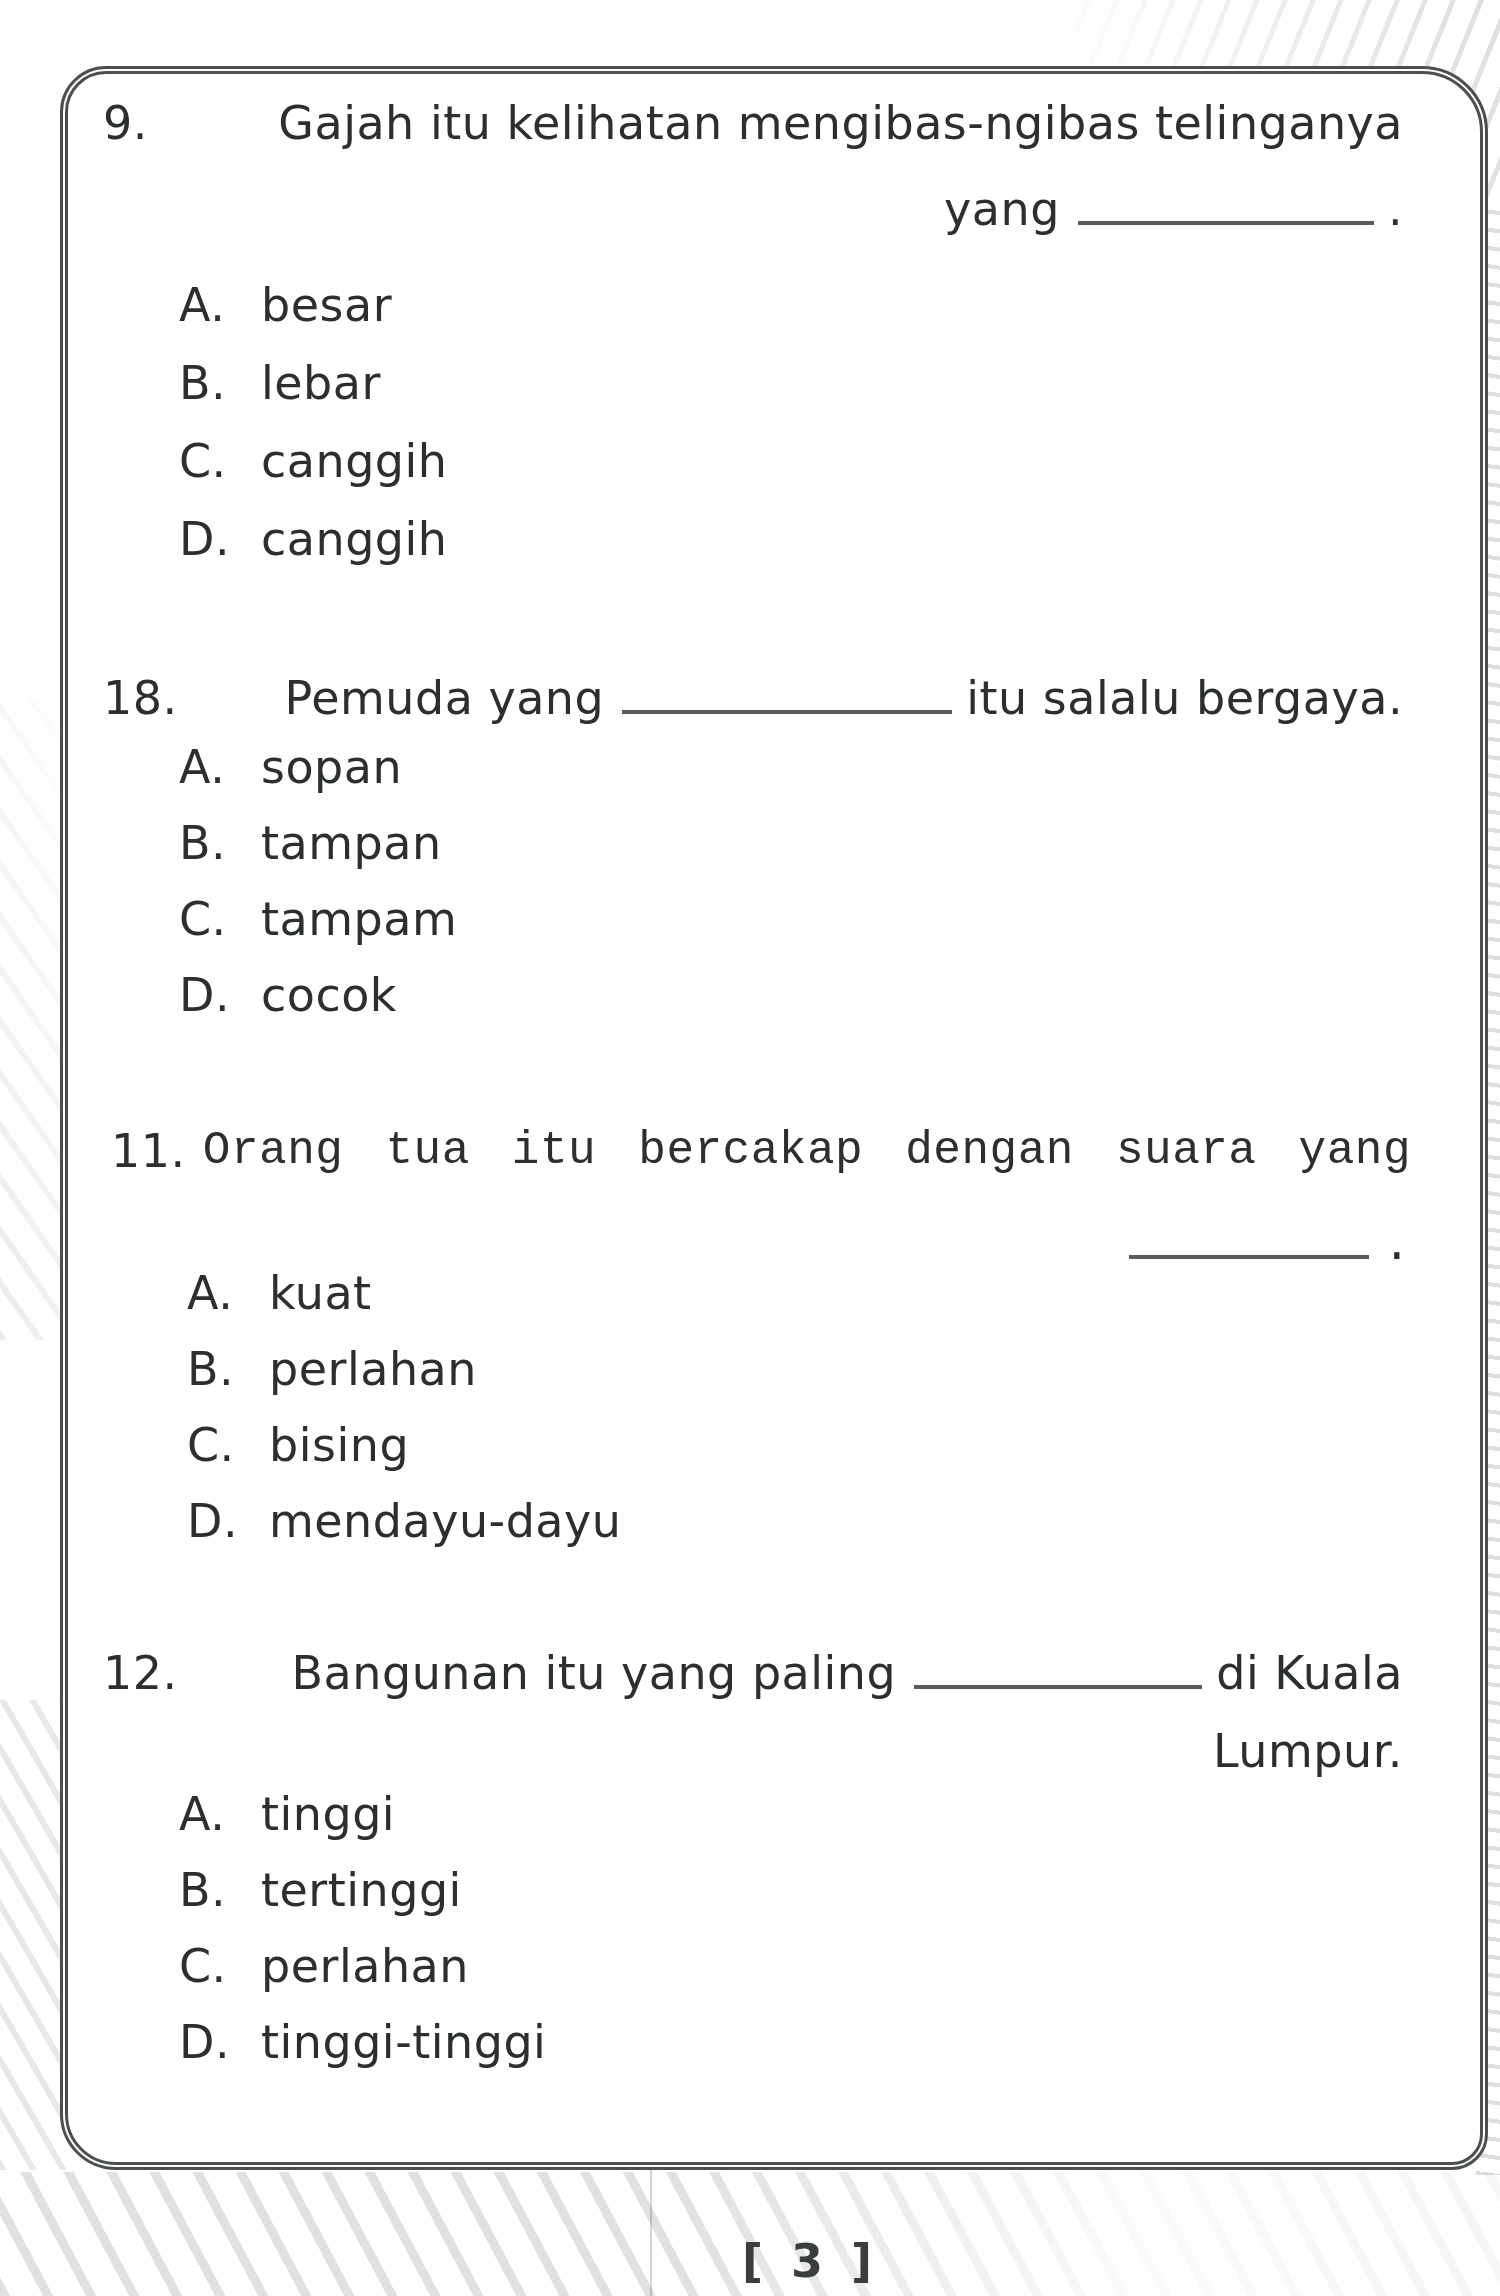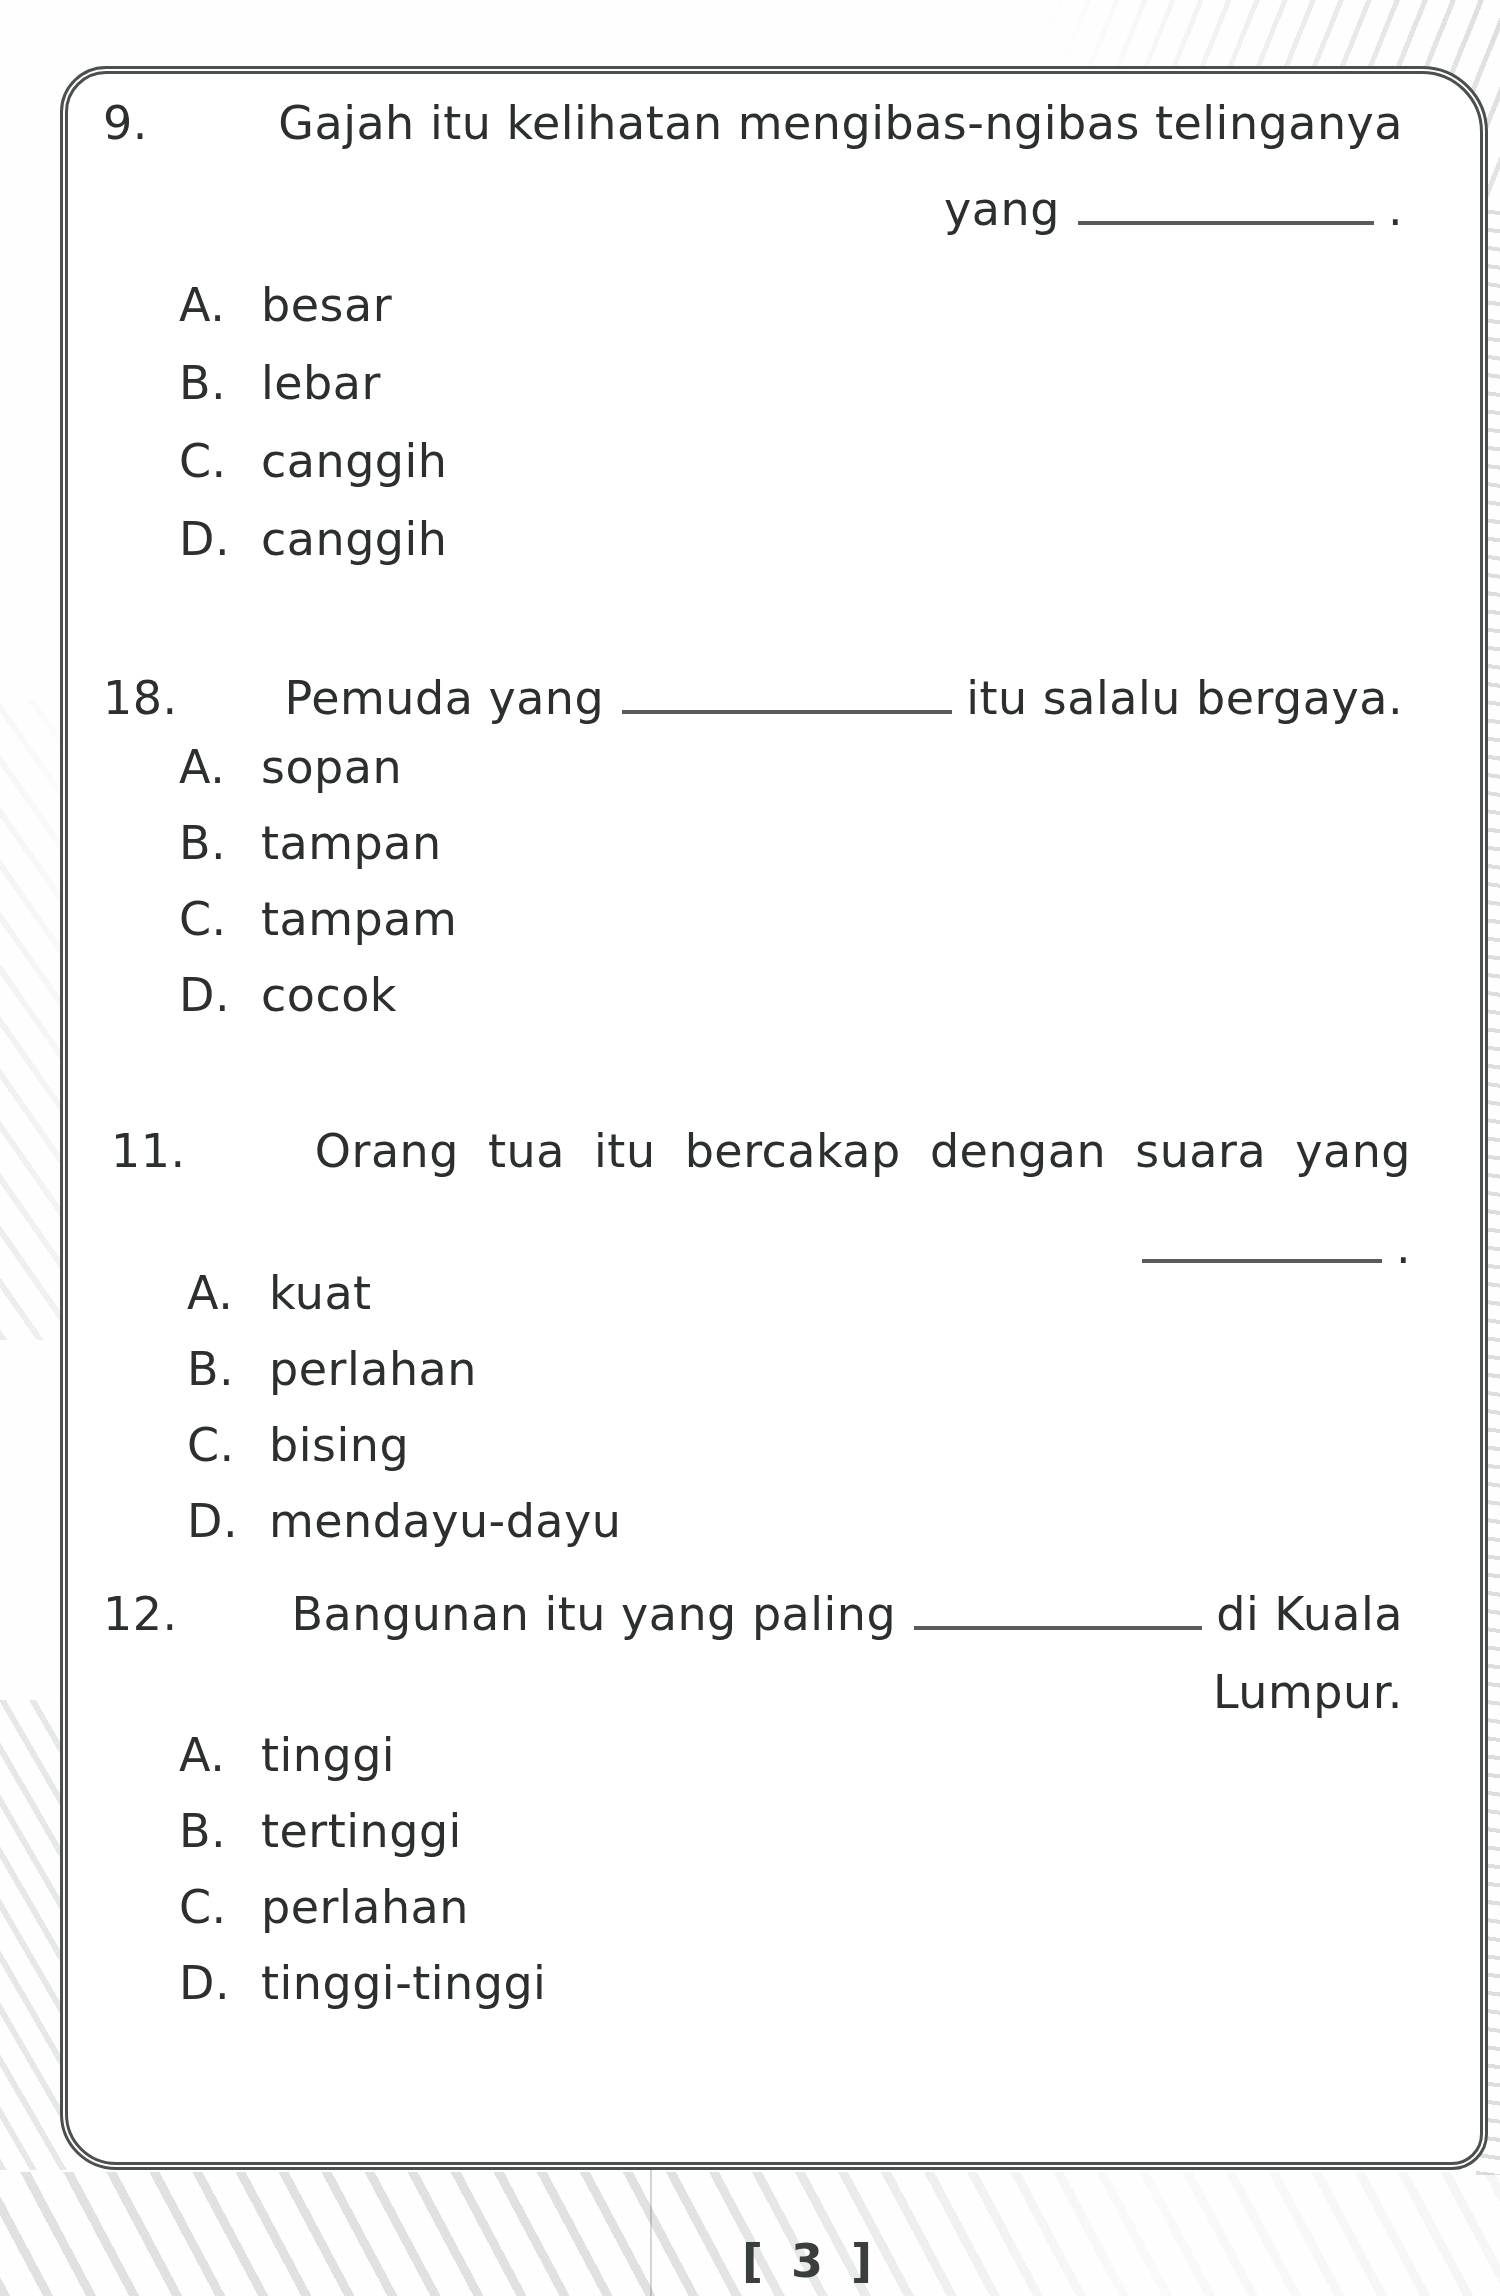--- a/index.html
+++ b/index.html
@@ -70,24 +70,24 @@
     font-size: 46px;
     letter-spacing: 0.5px;
   }
   .qrow { display: flex; align-items: flex-start; }
   .qnum { width: 76px; flex: none; line-height: 86px; }
   .stem { flex: 1; line-height: 86px; text-align: right; }
 
   .q9  { top: 80px; }
   .q10 { top: 655px; }
   .q11 { top: 1103px; margin-left: 8px; }
-  .q12 { top: 1575px; }
+  .q12 { top: 1634px; }
 
   .q11 .qnum, .q11 .stem { line-height: 96px; }
-  .q11 .stem { word-spacing: 14px; }
+  .q11 .stem { word-spacing: 14px; font-family: Liberation Mono, monospace; }
   .q11 .stem .line2 { word-spacing: 0; }
   .q12 .qnum, .q12 .stem { line-height: 78px; }
 
   .options { margin-left: 76px; margin-top: 14px; }
   .q10 .options { margin-top: -12px; }
   .q11 .options { margin-top: -40px; }
   .q12 .options { margin-top: -14px; }
   .option { display: flex; line-height: 78px; }
   .q10 .option, .q11 .option, .q12 .option { line-height: 76px; }
   .olabel { width: 82px; flex: none; }

